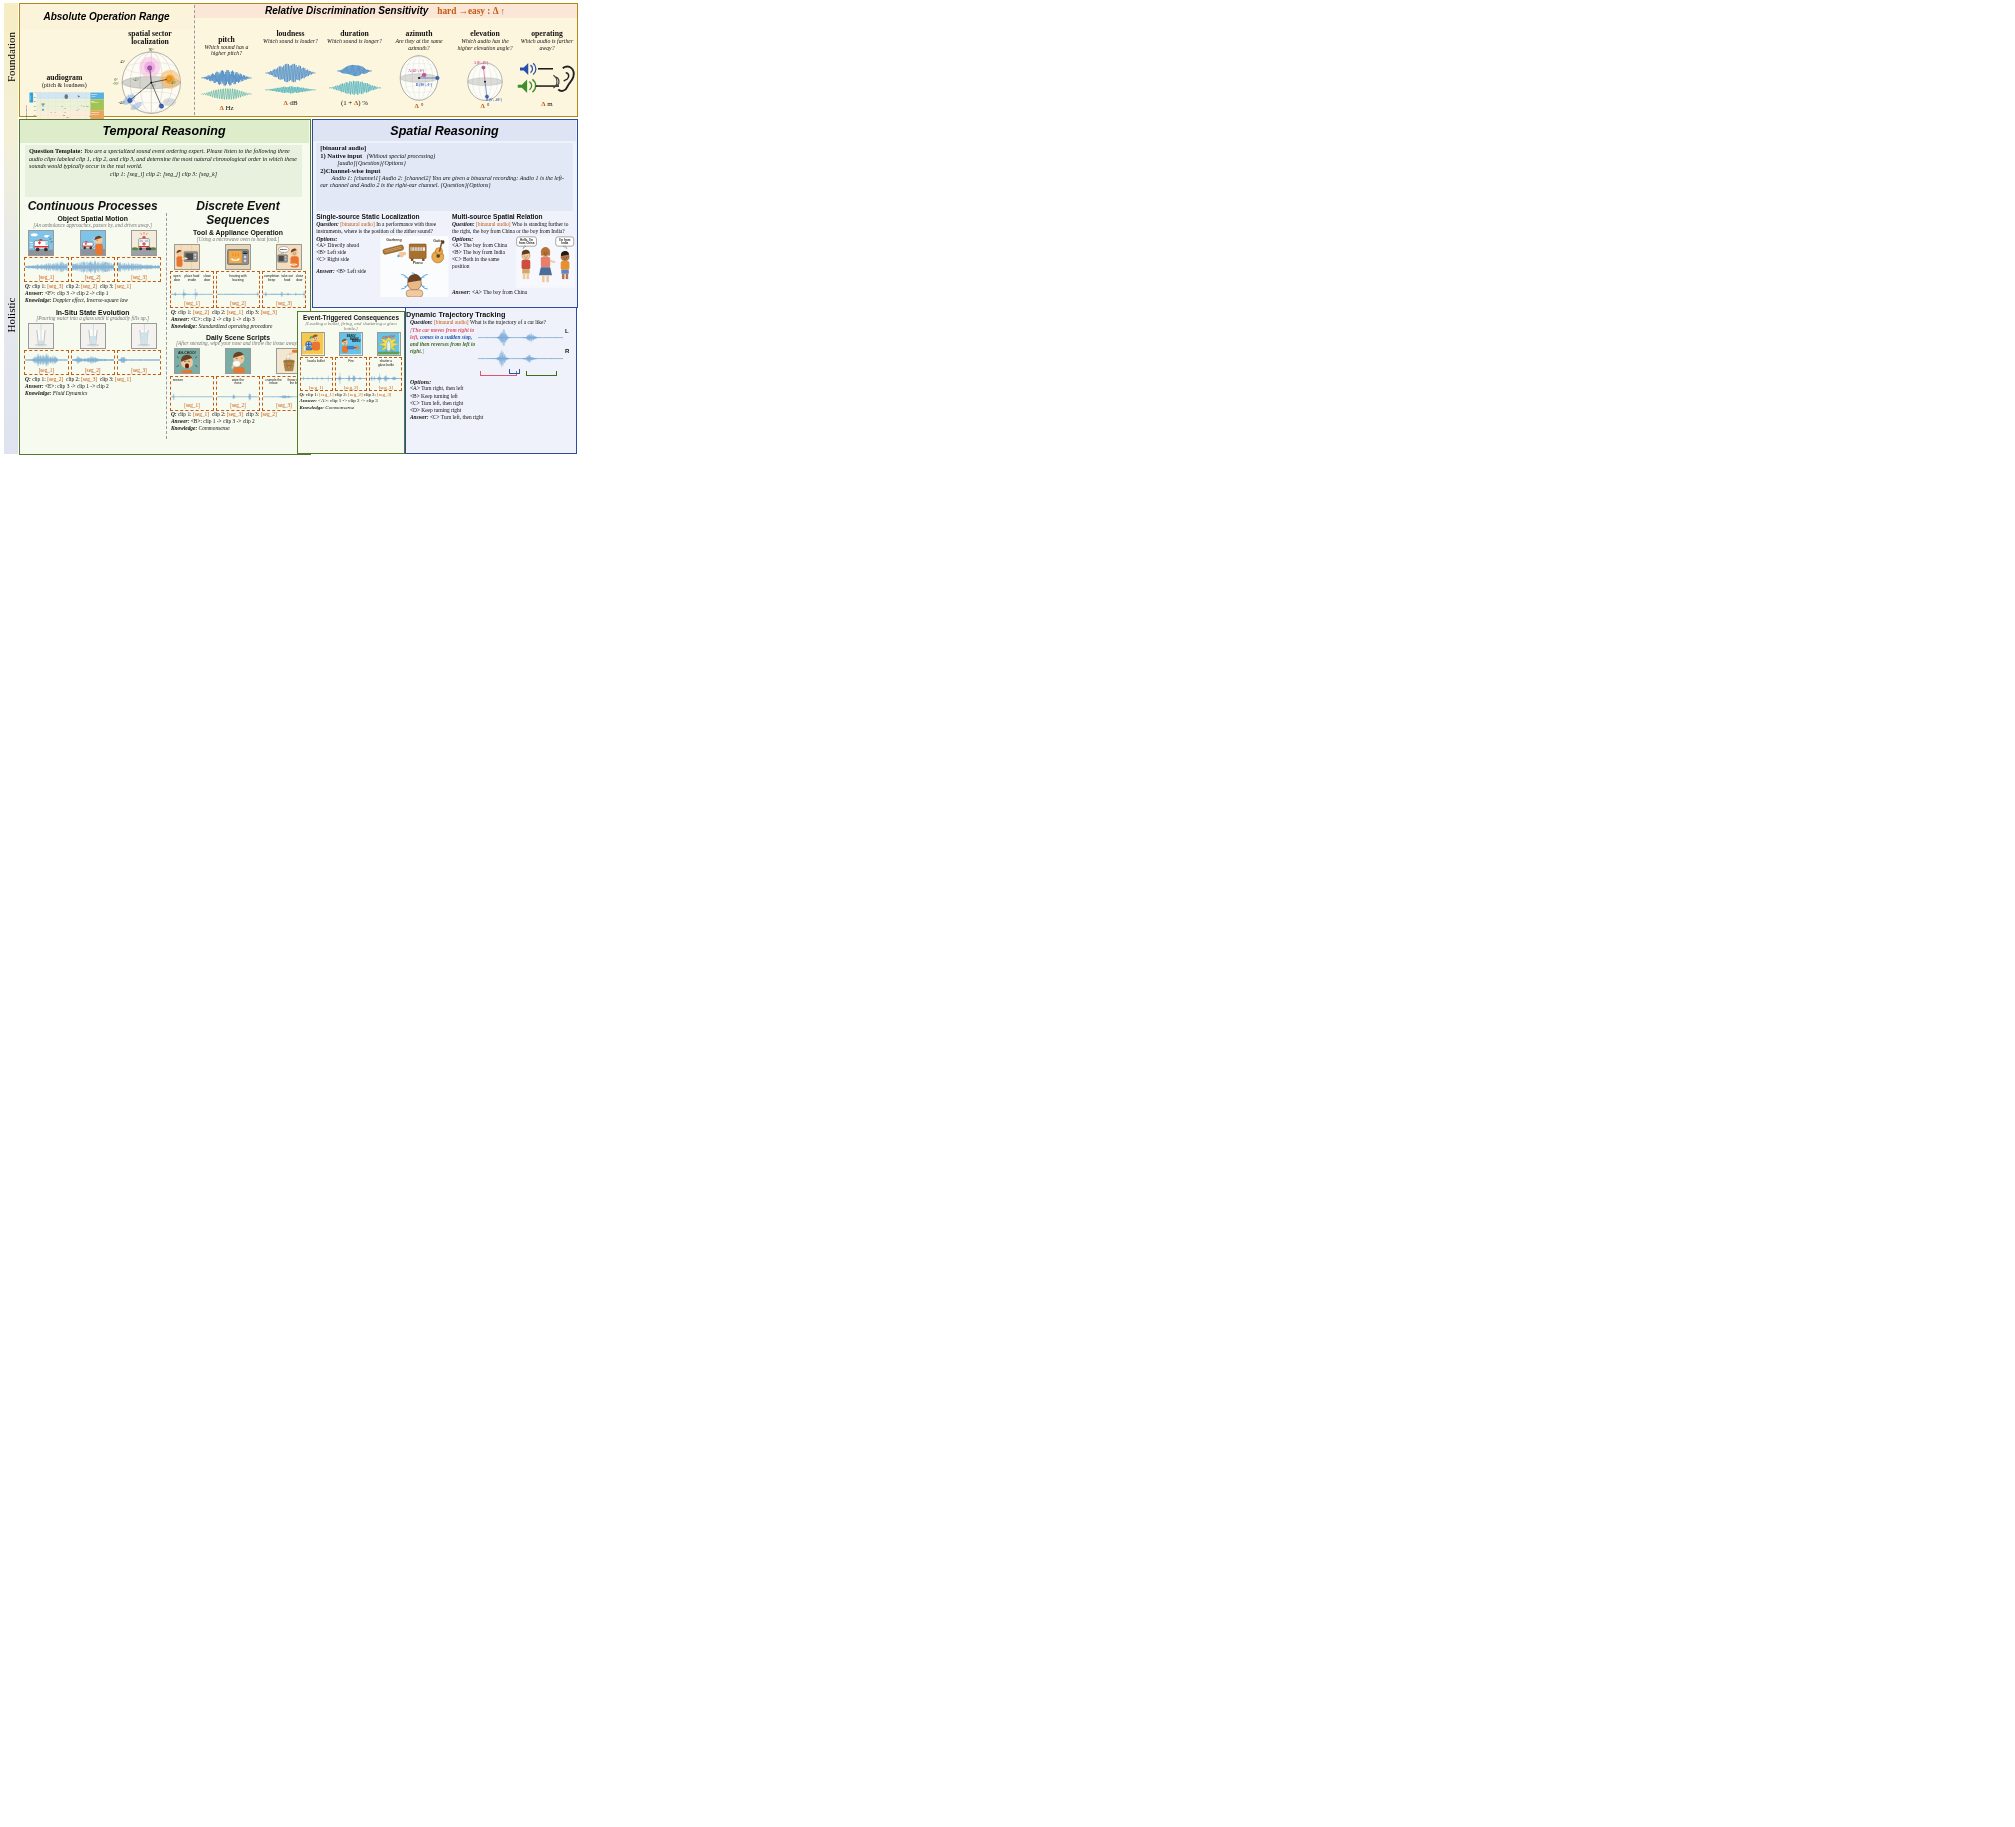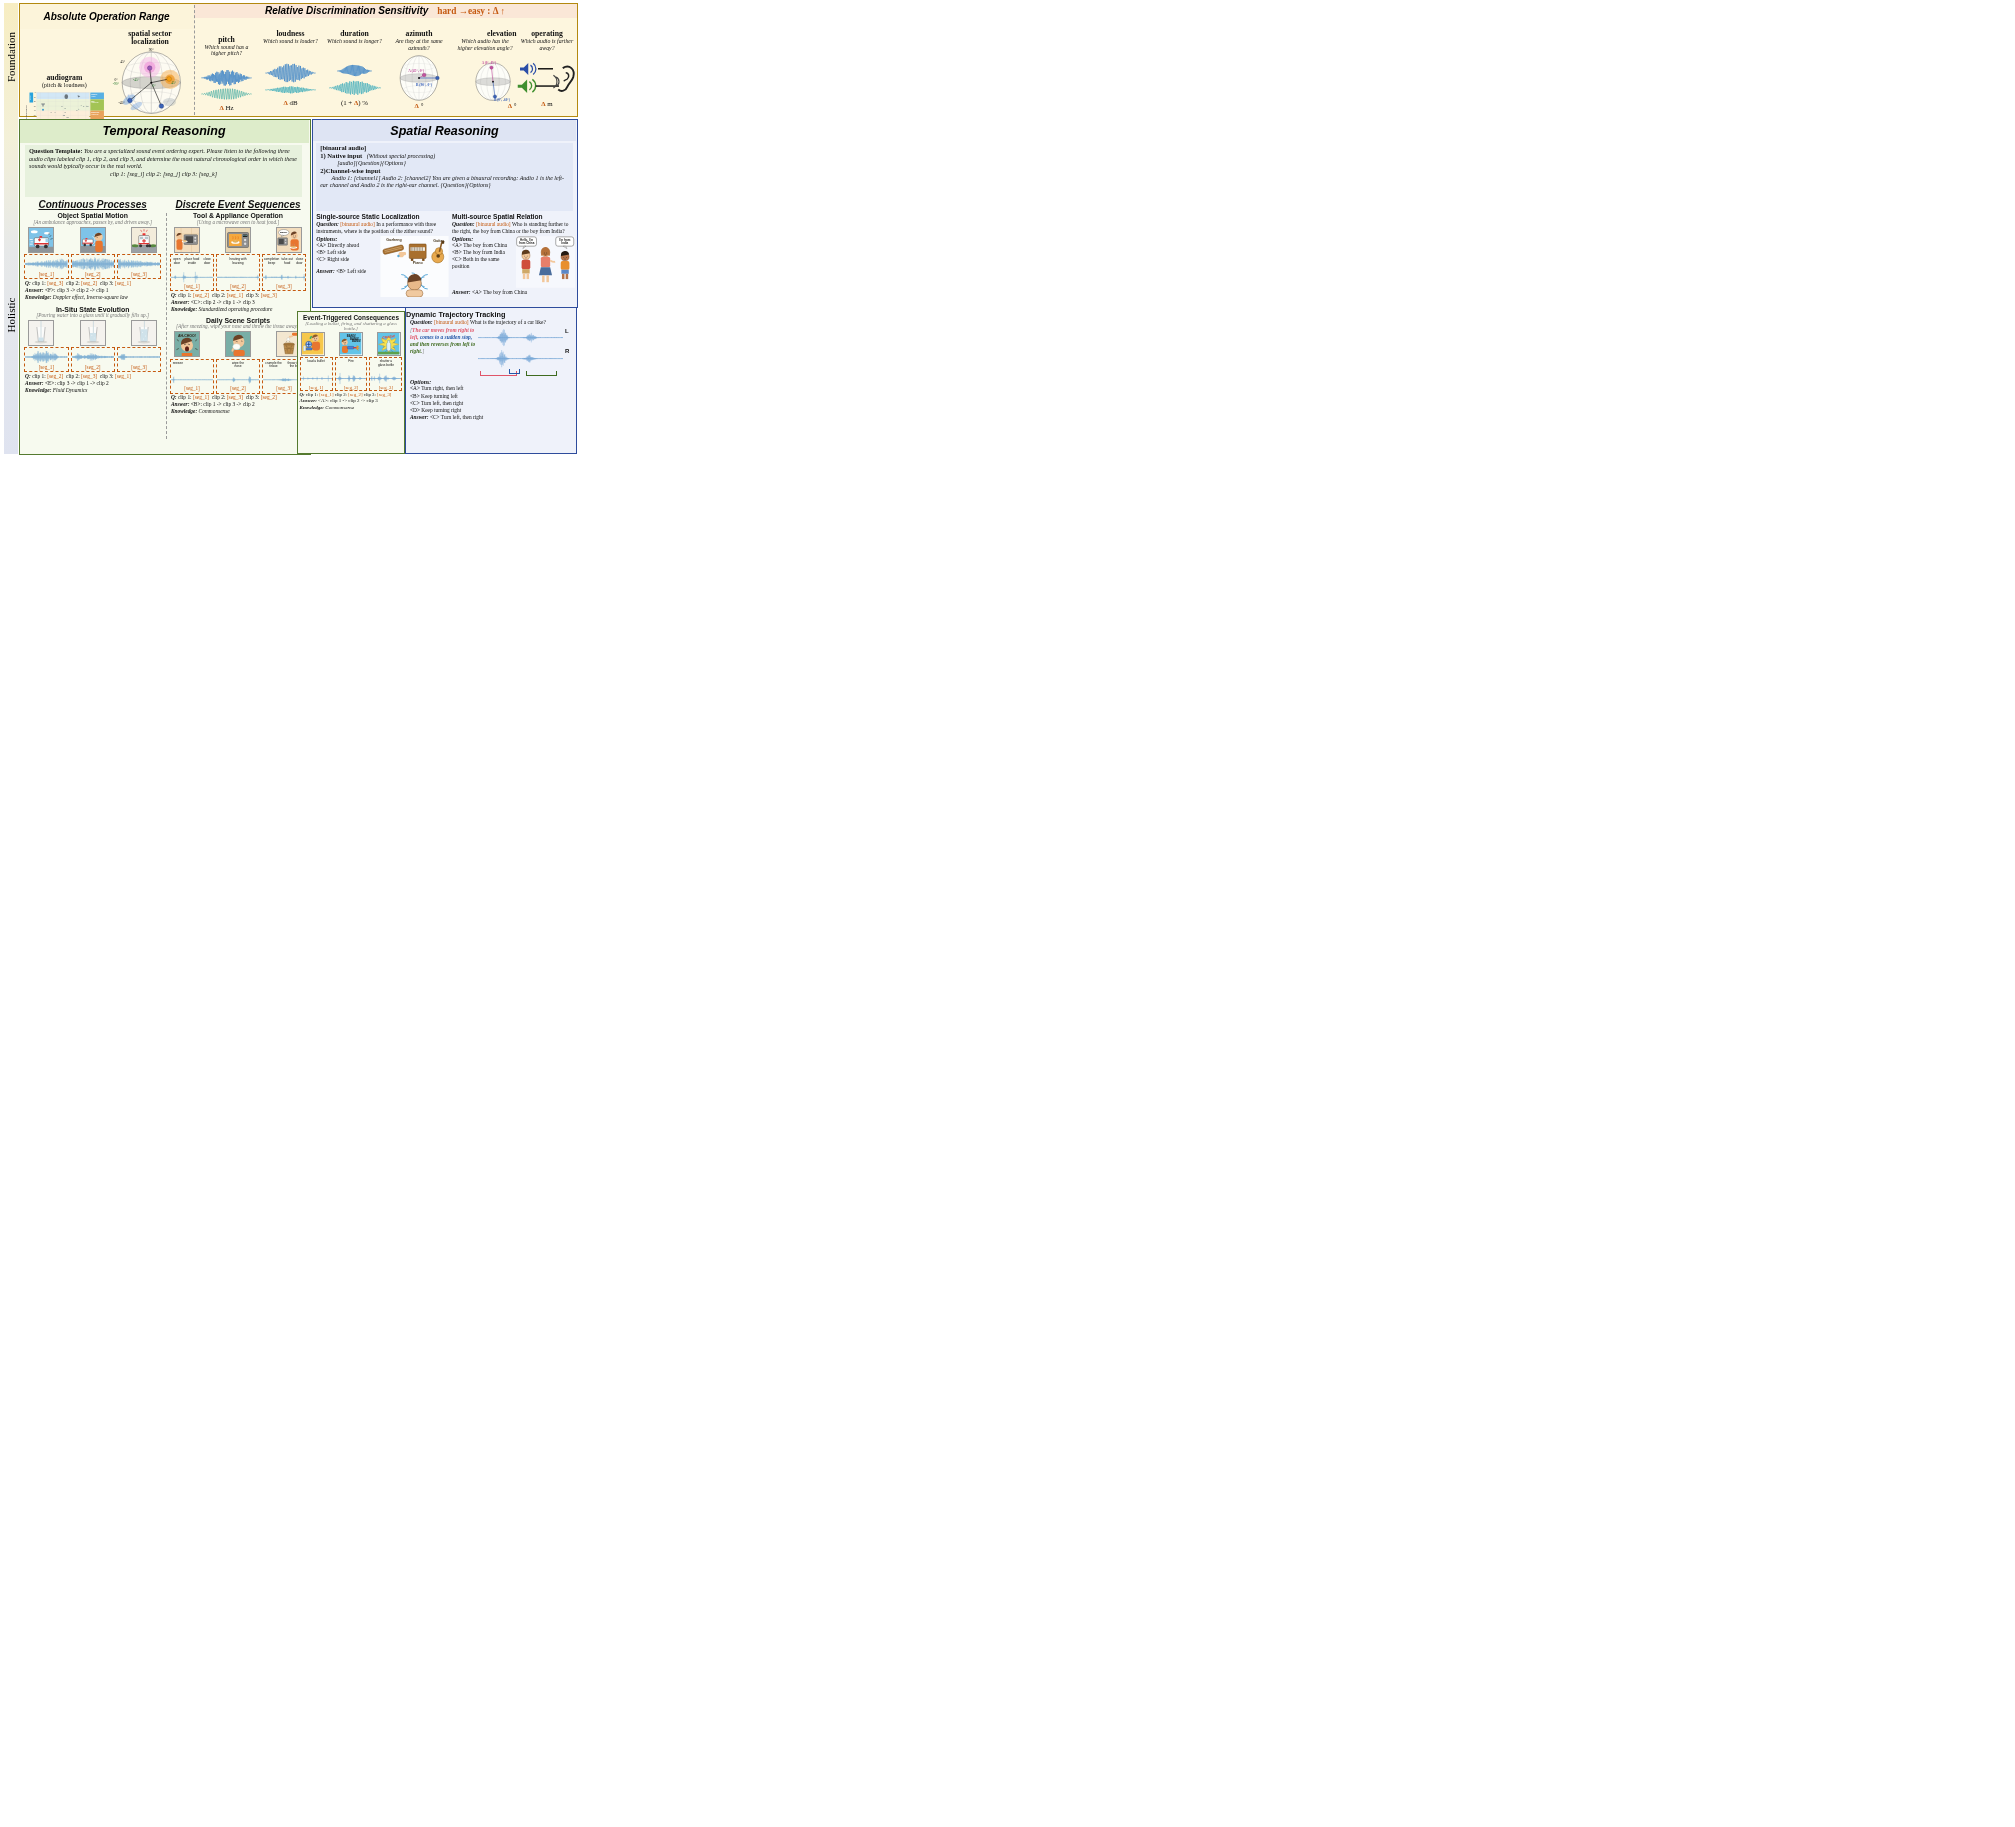--- a/index.html
+++ b/index.html
@@ -27,22 +27,22 @@
   
   #temporal{left:18.5px;top:119px;width:292px;height:336px;background:#f7faef;
     border:1.2px solid #557a2f;box-sizing:border-box;}
   #temporal-header{left:0;top:0;width:289px;height:22.6px;background:#ddecca;display:flex;align-items:center;justify-content:center;}
   #temporal-header .big-title{font-size:12.5px;}
   #template{left:5.6px;top:25px;width:277px;height:52px;background:#e7f1dd;padding:2.4px 4px;box-sizing:border-box;
     font-size:6px;line-height:1.22;}
   #template .tlabel{font-weight:bold;font-size:6.4px;}
   #template .ttext{font-style:italic;}
   #template .tclips{font-style:italic;text-align:center;margin-top:0.8px;}
-  .colhead{font-family:"Liberation Sans",sans-serif;font-weight:bold;font-style:italic;font-size:10px;
-    text-decoration:underline;text-align:center;}
+  .colhead{font-family:"Liberation Sans",sans-serif;font-weight:bold;font-style:italic;font-size:12px;
+    text-align:center;}
   #tempcols-divider{left:146px;top:93px;width:0;height:355px;border-left:0.8px dashed #9a9a9a;height:226px;}
   .sec-title{font-family:"Liberation Sans",sans-serif;font-weight:bold;font-size:6.9px;text-align:center;}
   .sec-desc{font-style:italic;font-size:5.2px;color:#777;text-align:center;line-height:1.1;margin-top:0.4px;}
   .tiles{display:flex;justify-content:space-between;padding:1.2px 5.6px 0.8px 5.6px;}
   .tile{width:26px;height:26px;border:0.8px solid #9a9a9a;background:#fff;box-sizing:border-box;}
   .strip{display:flex;gap:2px;padding:0 1.6px;margin-top:0.8px;}
   .segbox{flex:1;border:1px dashed #c55a11;position:relative;display:flex;flex-direction:column;justify-content:flex-end;box-sizing:border-box;}
   .seglabel{color:#c55a11;font-size:5.2px;text-align:center;line-height:1.1;padding-bottom:0.4px;}
   .evrow{display:flex;justify-content:space-around;align-items:flex-start;font-family:"Liberation Sans",sans-serif;
     font-size:3.2px;line-height:1.05;text-align:center;min-height:11.3px;padding-top:0.4px;}
@@ -354,21 +354,21 @@
         <circle cx="67" cy="49" r="4.2" fill="#c2519f" stroke="#8e2d73" stroke-width="1"></circle>
         <circle cx="98" cy="56" r="4.2" fill="#3a62b8" stroke="#23407e" stroke-width="1"></circle>
         <text x="30" y="42" font-size="8.5" font-weight="bold" fill="#c2519f" class="serif-svg">A (45°, 0°)</text>
         <text x="48" y="74" font-size="8.5" font-weight="bold" fill="#3a62b8" class="serif-svg">B (90°, 0°)</text>
       </svg>
       <div class="fdelta">
         <span></span><span class="dsym">Δ</span><span> °</span>
       </div>
     </div>
 
-    <div class="fcol" style="left:434px;width:63px;align-items:flex-end;">
+    <div class="fcol" style="left:434px;width:63px;">
       <div class="fcol-title">elevation</div>
       <div class="fcol-q" style="height:21px;">Which audio has the higher elevation angle?</div>
       <svg width="48" height="43" viewBox="0 0 110 110">
         <ellipse cx="55" cy="58" rx="44" ry="48" fill="#fdfdf8" stroke="#555" stroke-width="1.1"></ellipse>
         <ellipse cx="55" cy="58" rx="16" ry="48" fill="none" stroke="#bbb" stroke-width="0.6"></ellipse>
         <ellipse cx="55" cy="58" rx="32" ry="48" fill="none" stroke="#bbb" stroke-width="0.6"></ellipse>
         <line x1="55" y1="10" x2="55" y2="106" stroke="#bbb" stroke-width="0.6"></line>
         <ellipse cx="55" cy="58" rx="44" ry="10" fill="rgba(120,120,120,0.25)" stroke="#999" stroke-width="0.7"></ellipse>
         <line x1="55" y1="58" x2="51" y2="22" stroke="#c2519f" stroke-width="1.6"></line>
         <line x1="55" y1="58" x2="60" y2="96" stroke="#3a62b8" stroke-width="1.6"></line>

